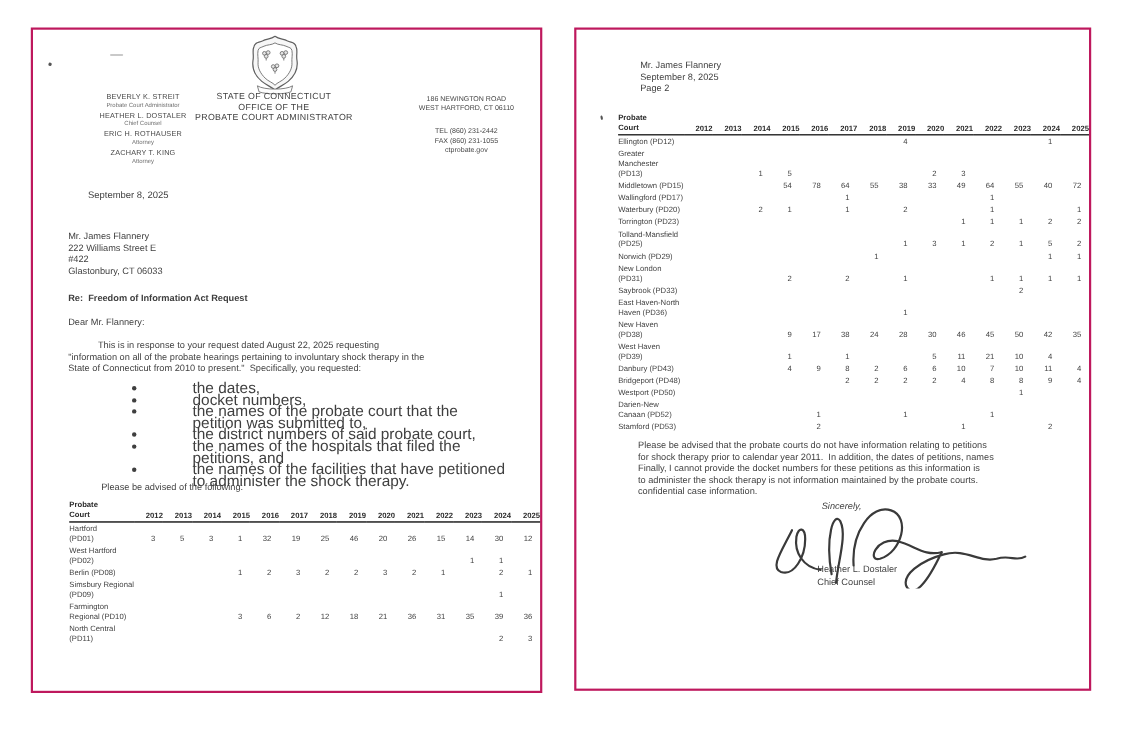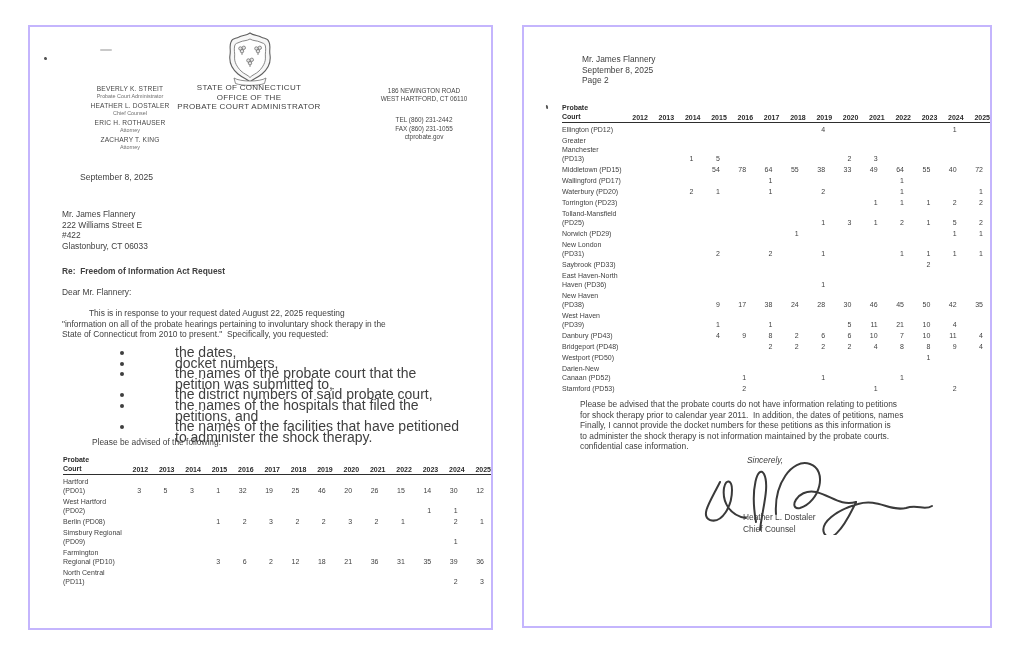--- a/index.html
+++ b/index.html
@@ -1,19 +1,19 @@
 <!DOCTYPE html>
 <html><head>
 <meta charset="utf-8">
 <title>FOIA Response Letter</title>
 <style>
   html,body{margin:0;padding:0;background:#ffffff;}
   .canvas{position:relative;width:1024px;height:665px;background:#ffffff;overflow:hidden;
           font-family:"Liberation Sans", sans-serif;color:#3f3f3f;}
-  .page{position:absolute;background:#ffffff;border:2px solid #c4b5fd;}
+  .page{position:absolute;background:#ffffff;border:2px solid #be185d;}
   #page1{left:28px;top:25px;width:461px;height:601px;}
   #page2{left:522px;top:25px;width:466px;height:599px;}
   .abs{position:absolute;}
   .pre{white-space:pre-wrap;}
 
   
   .lh-left{left:38px;top:58px;width:124px;text-align:center;}
   .staff-entry{margin-bottom:3px;}
   .staff-name{font-size:6.6px;line-height:7.6px;color:#474747;letter-spacing:.2px;}
   .staff-title{font-size:5.4px;line-height:6.4px;color:#6e6e6e;}

